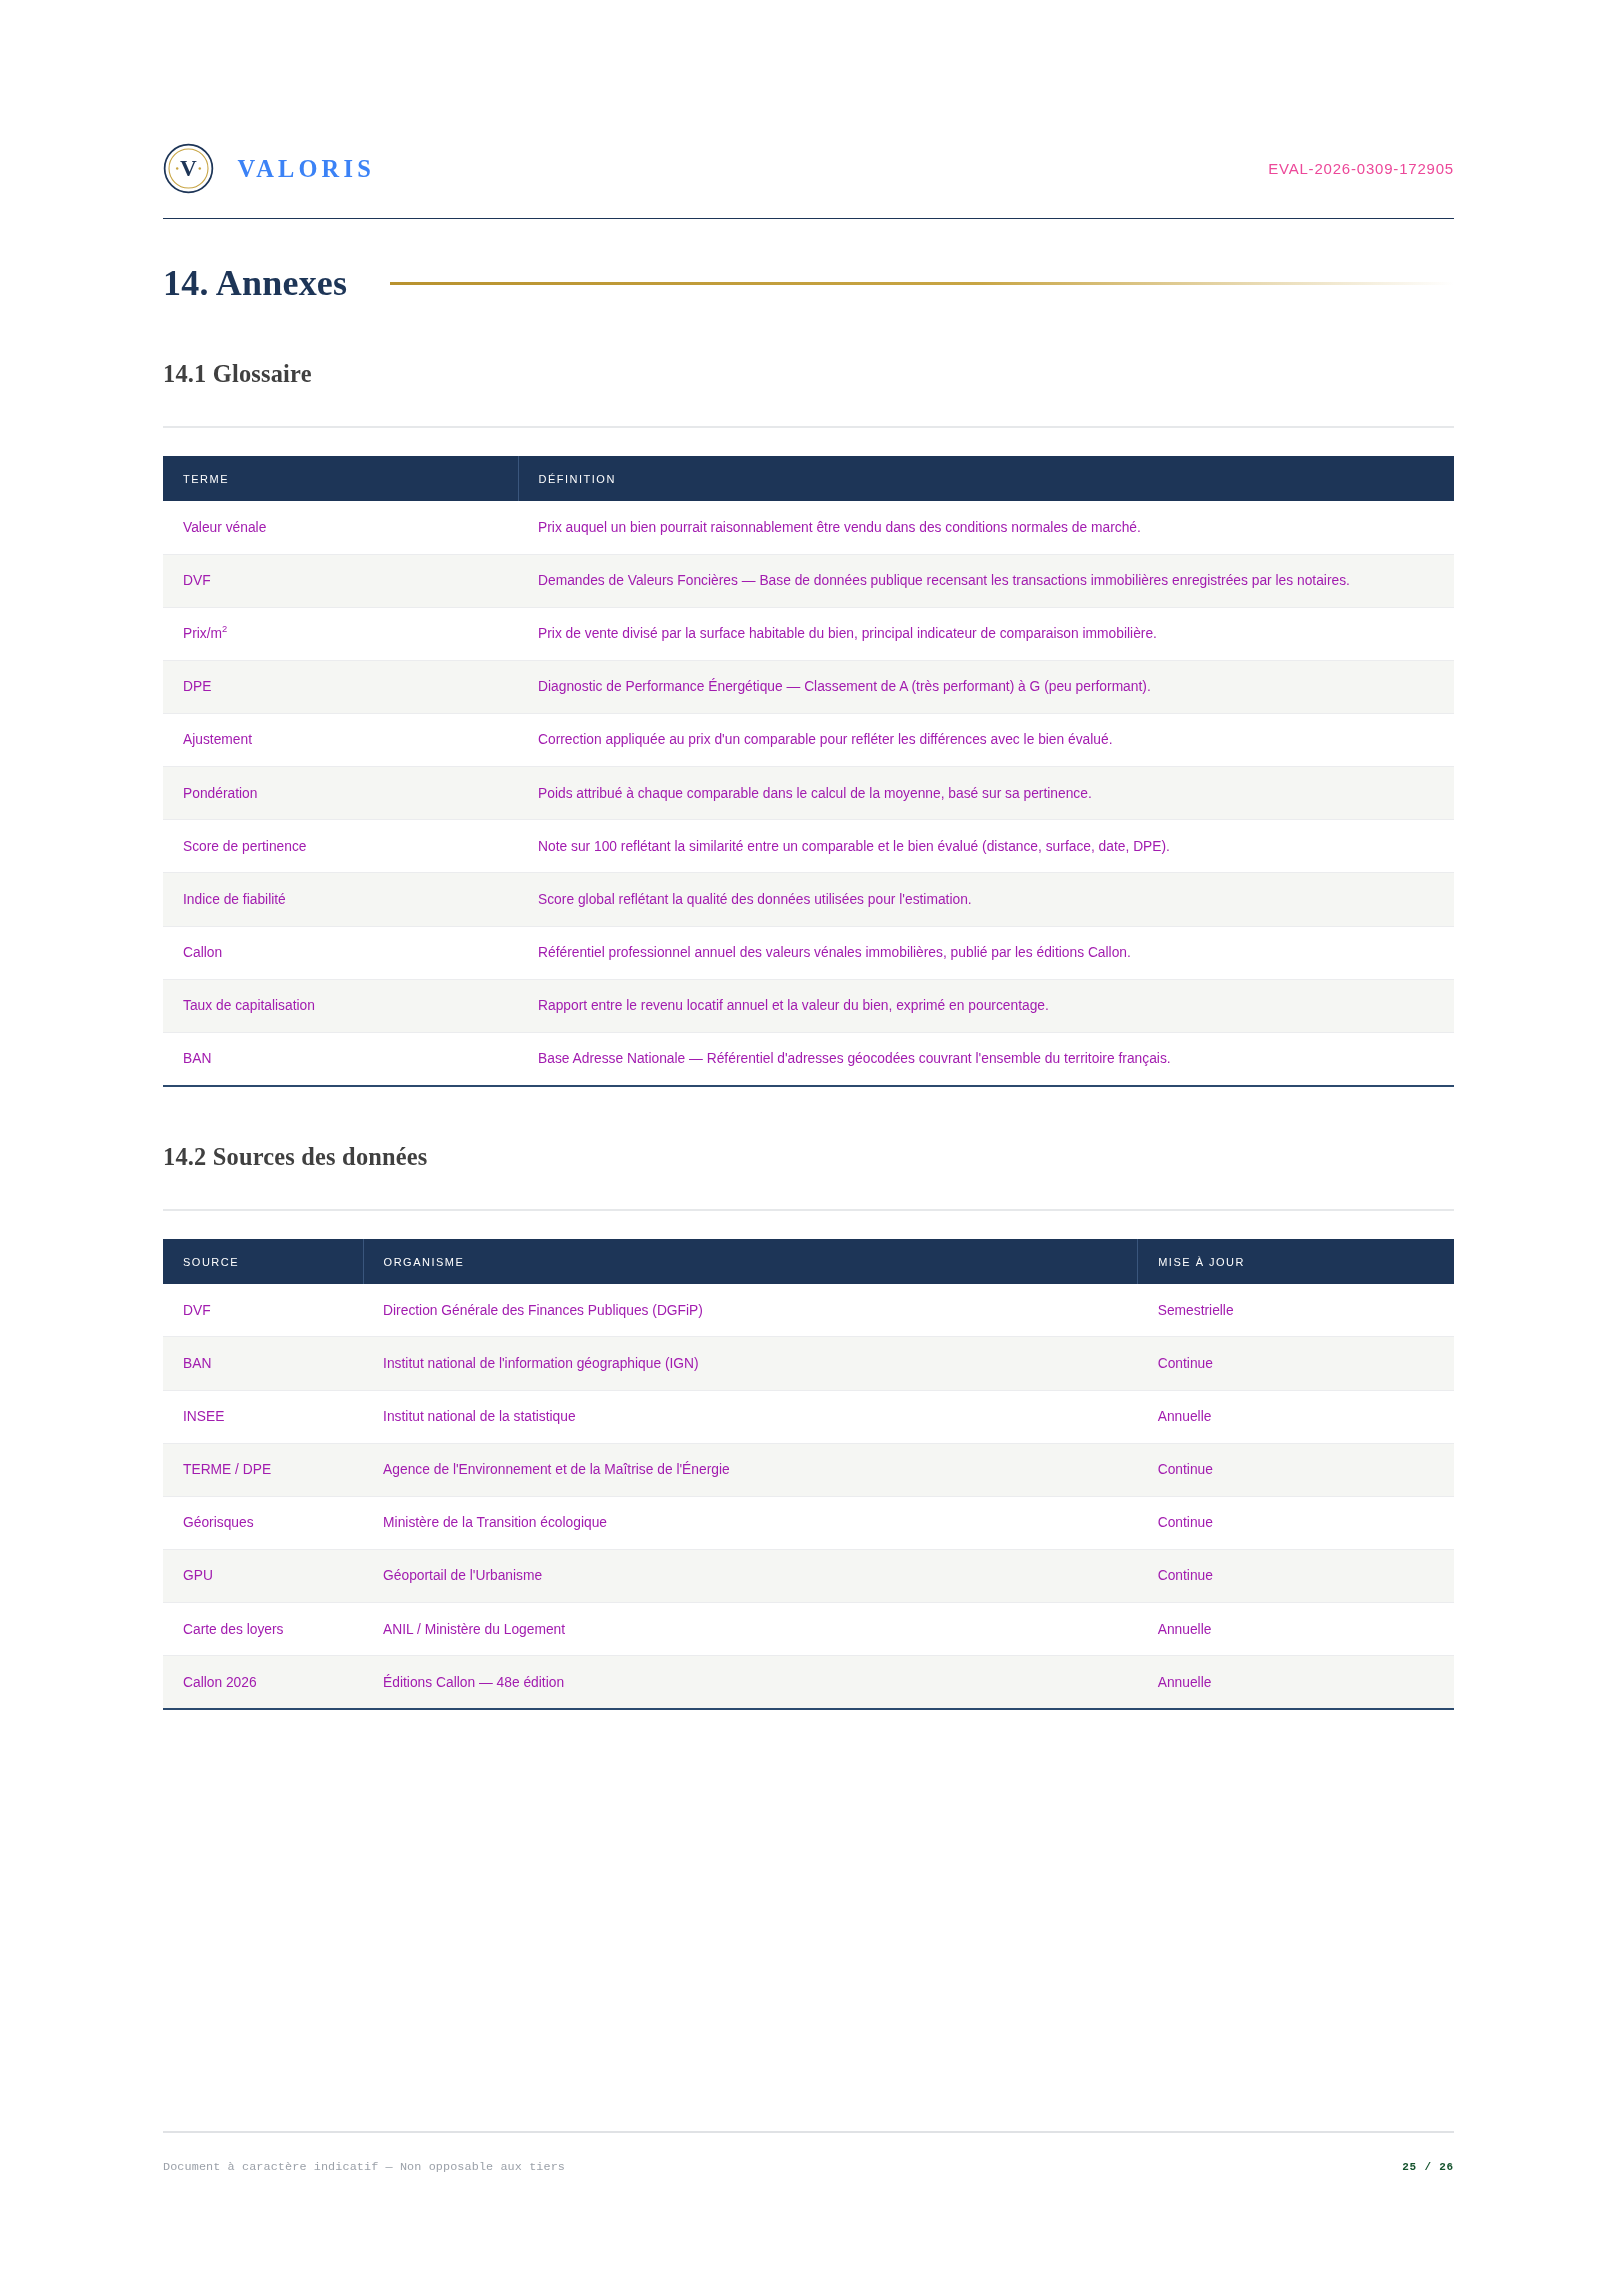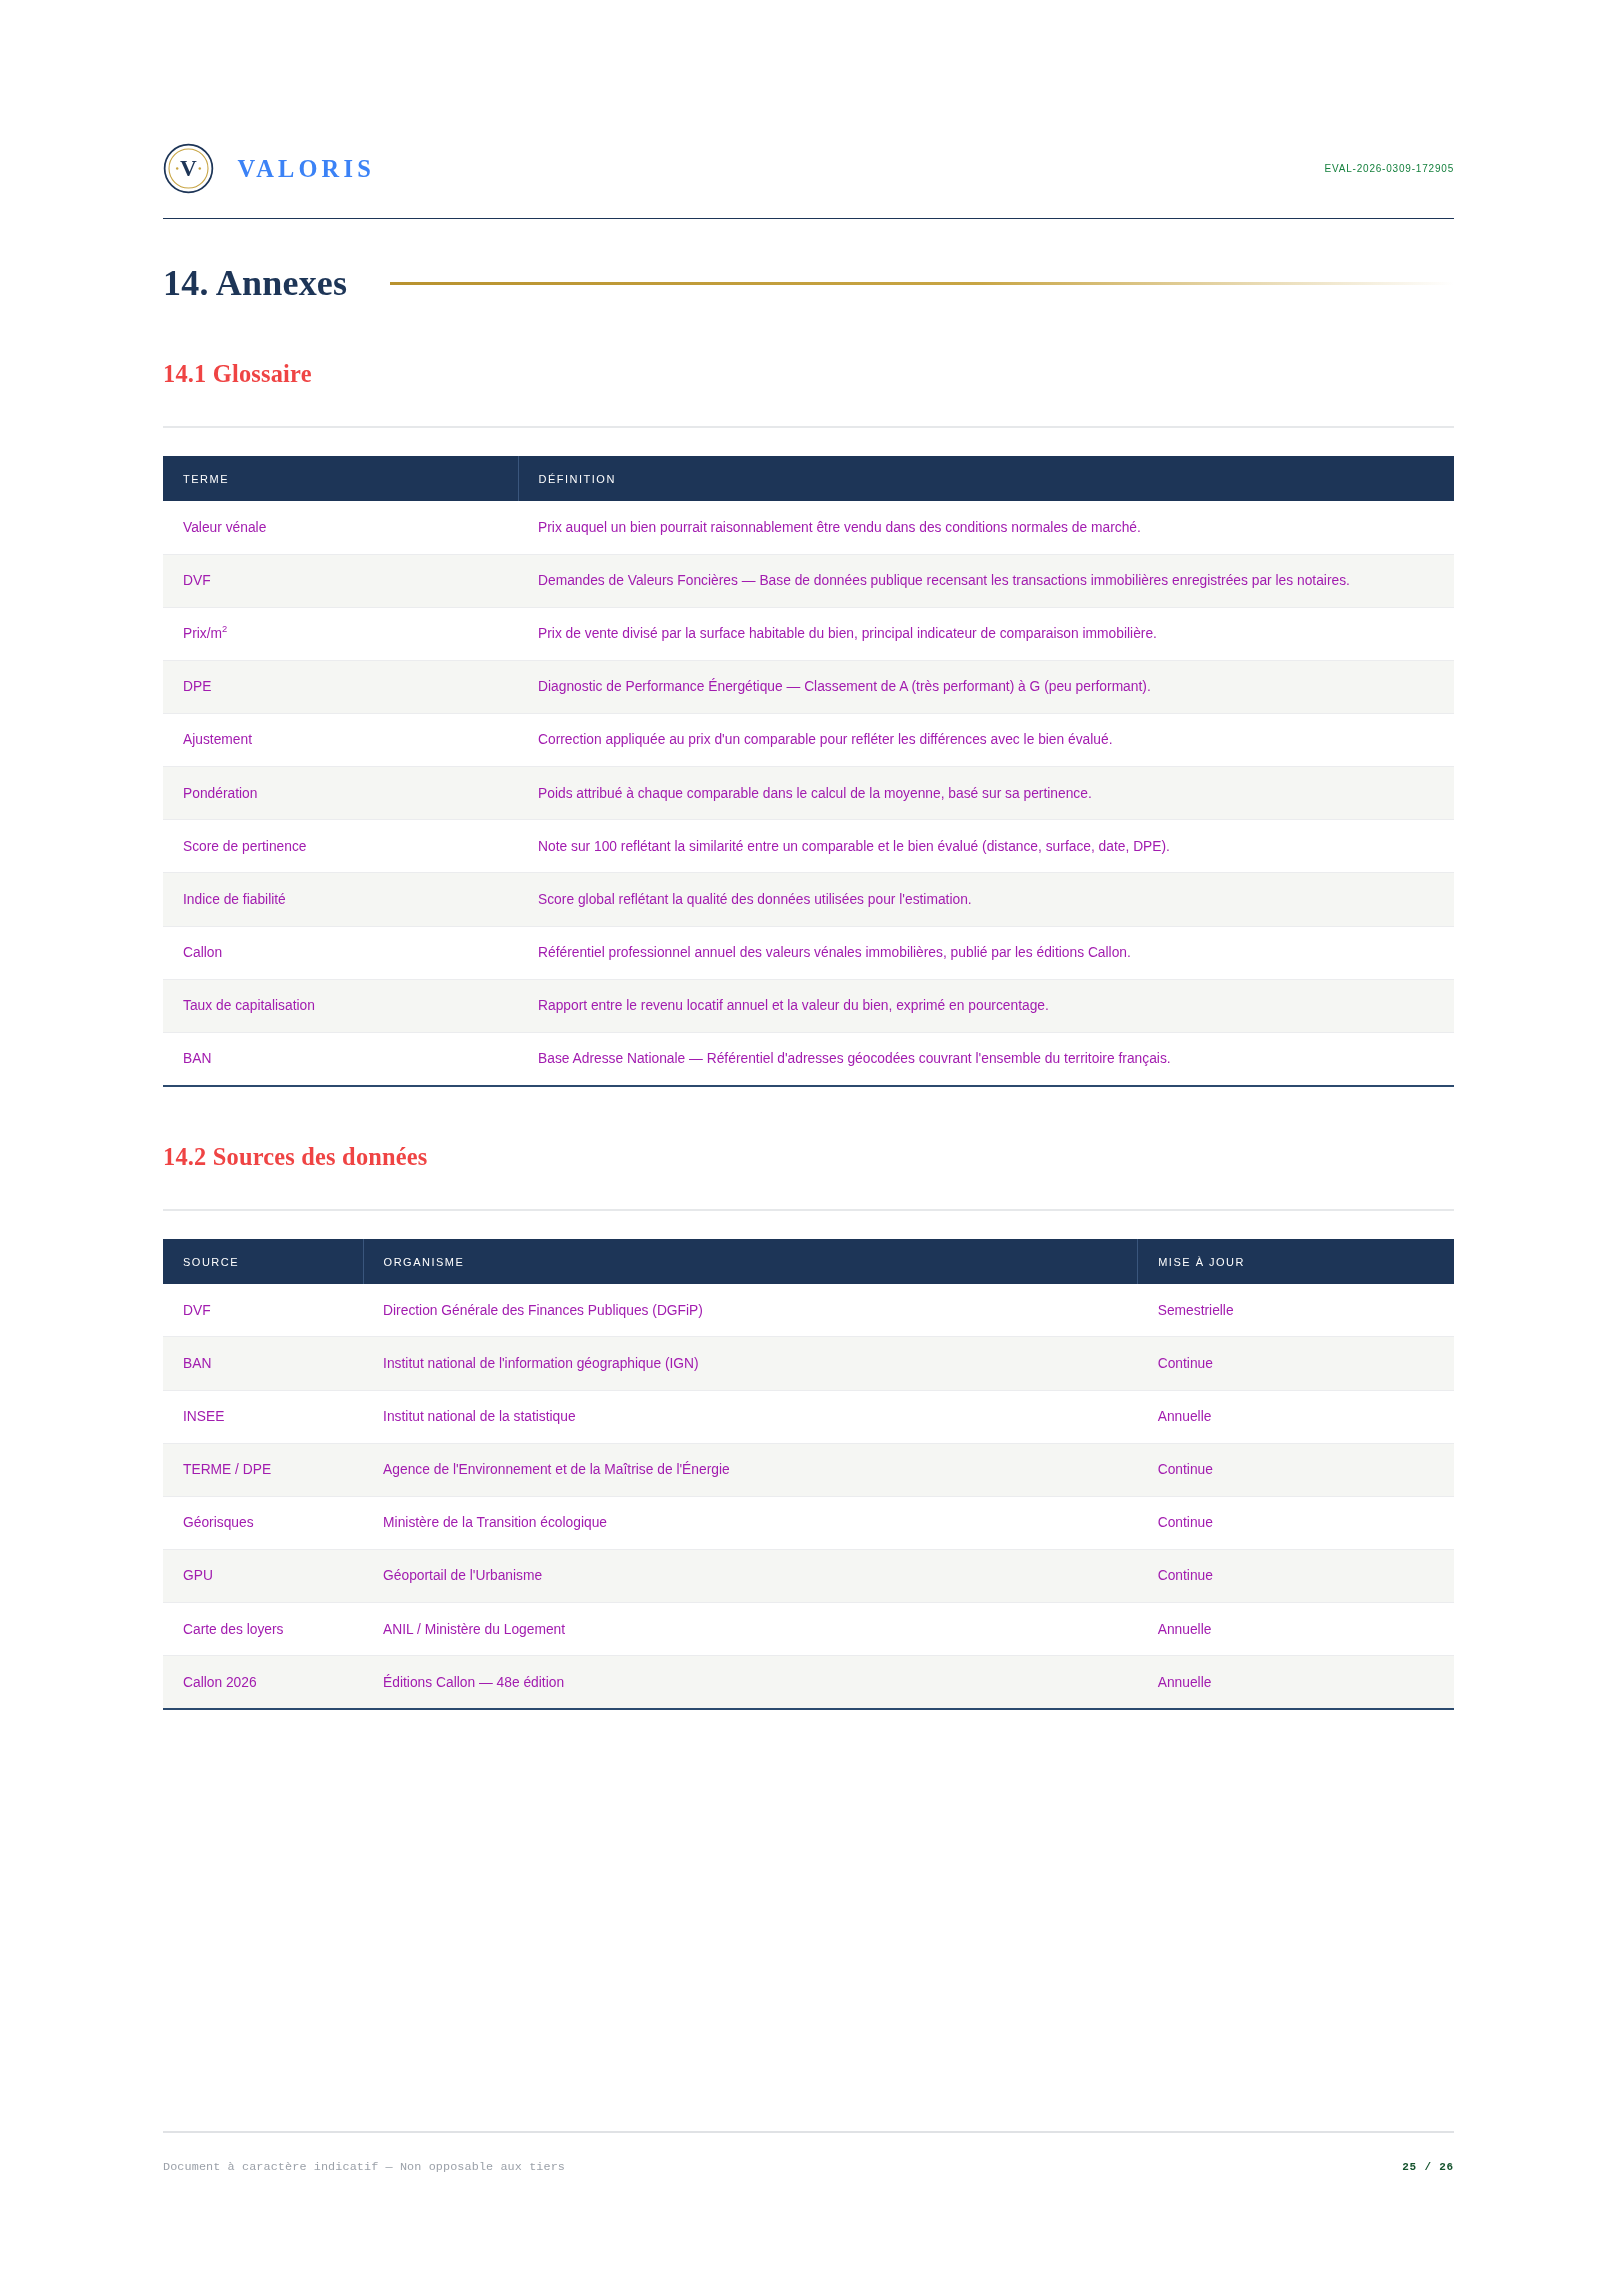--- a/index.html
+++ b/index.html
@@ -45,23 +45,23 @@
   }
   .brand-mark svg { display: block; }
   .brand-name {
     font-family: "Liberation Serif", serif;
     font-size: 24.4px;
     font-weight: 700;
     letter-spacing: 4.2px;
     color: #3b82f6;
   }
   .doc-ref {
-    font-size: 10px;
+    font-size: 15px;
     letter-spacing: 0.8px;
-    color: #15803d;
+    color: #ec4899;
     font-family: "Liberation Sans", sans-serif;
   }
   .header-rule {
     margin-top: 23.5px;
     height: 1.8px;
     background: #1d3557;
     width: 100%;
   }
 
   
@@ -82,21 +82,21 @@
   .h1-accent {
     flex: 1 1 auto;
     height: 2.7px;
     background: linear-gradient(to right, #b8922f 0%, #c8a544 55%, rgba(200,165,68,0) 100%);
   }
 
   .h2-title {
     font-family: "Liberation Serif", serif;
     font-size: 24.4px;
     font-weight: 700;
-    color: #ef4444;
+    color: #404040;
     letter-spacing: 0.2px;
     margin-top: 56px;
   }
 
   .section-rule {
     height: 1.8px;
     background: #e6e8ea;
     margin-top: 38px;
   }
 

